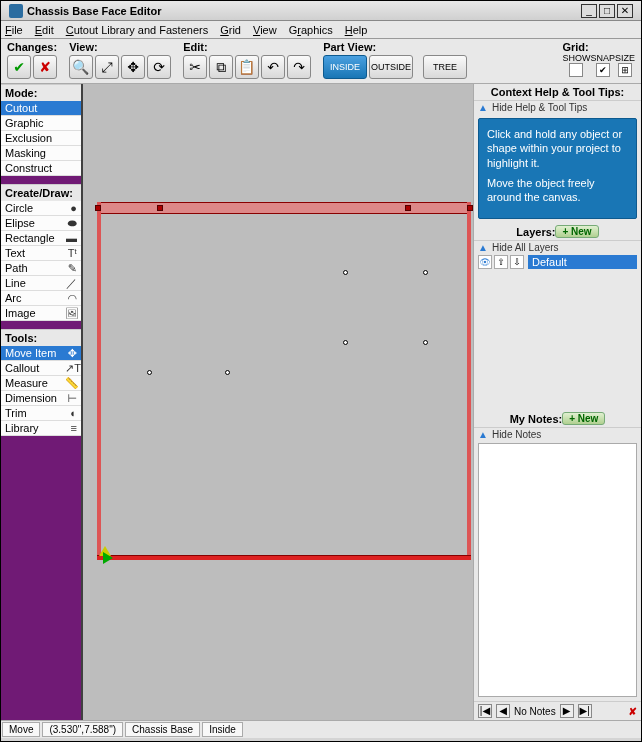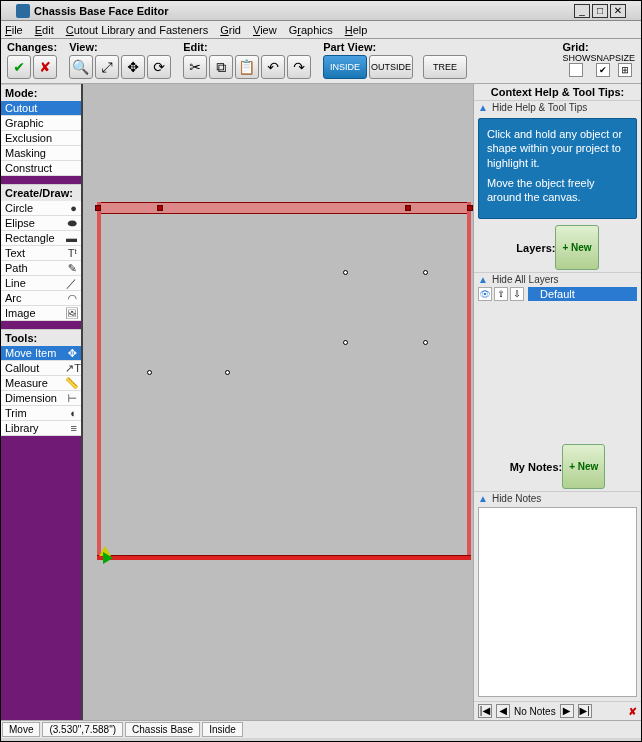--- a/index.html
+++ b/index.html
@@ -1,17 +1,17 @@
 <!DOCTYPE html>
 <html><head>
 <meta charset="utf-8">
 <style>
 * { box-sizing: border-box; margin: 0; padding: 0; font-family: Arial, Helvetica, sans-serif; }
 body { width: 642px; height: 742px; background: #d4d4d4; font-size: 11px; overflow: hidden; border: 1px solid #000; }
-.titlebar { background: linear-gradient(#e8e8e8, #d0d0d0); height: 20px; display: flex; align-items: center; padding: 0 15px; border-bottom: 1px solid #888; }
+.titlebar { background: linear-gradient(#e8e8e8, #d0d0d0); height: 20px; display: flex; align-items: center; padding: 0 8px; border-bottom: 1px solid #888; }
 .titlebar .app-icon { width: 14px; height: 14px; background: #2a6ca0; border-radius: 2px; margin-right: 4px; }
 .titlebar .title { font-weight: bold; font-size: 11px; color: #000; flex: 1; }
 .titlebar .win-controls { display: flex; gap: 2px; }
 .titlebar .win-btn { width: 16px; height: 14px; border: 1px solid #333; background: #ddd; font-size: 10px; line-height: 12px; text-align: center; cursor: pointer; }
 .menubar { background: #e8e8e8; height: 18px; display: flex; align-items: center; padding: 0 4px; border-bottom: 1px solid #999; font-size: 11px; }
 .menubar .menu-item { margin-right: 12px; cursor: pointer; }
 .menubar .menu-item span.u { text-decoration: underline; }
 .toolbar-row { background: #e8e8e8; display: flex; padding: 2px 6px 4px 6px; border-bottom: 1px solid #aaa; gap: 12px; align-items: flex-start; }
 .tool-group { display: flex; flex-direction: column; }
 .tool-group .label { font-weight: bold; font-size: 11px; margin-bottom: 2px; }
@@ -41,24 +41,24 @@
 .arrow-green { position:absolute; width:0; height:0; border-top:6px solid transparent; border-bottom:6px solid transparent; border-left:10px solid #0a0; }
 .arrow-yellow { position:absolute; width:0; height:0; border-left:6px solid transparent; border-right:6px solid transparent; border-bottom:10px solid #cc0; }
 .right-panel { width:168px; background:#e8e8e8; border-left:1px solid #aaa; display:flex; flex-direction:column; }
 .right-header { display:flex; justify-content:center; align-items:center; padding:2px 4px; font-weight:bold; font-size:11px; border-bottom:1px solid #ccc; }
 .right-sub { display:flex; align-items:center; padding:1px 4px; font-size:10px; color:#333; cursor:pointer; }
 .right-sub .tri { color:#2a7ad2; margin-right:4px; font-size:10px; }
 .help-box { margin:4px; background:#1976b5; color:#fff; padding:8px; border:1px solid #0d5a8f; font-size:11px; border-radius:2px; }
 .help-box .help-title { font-weight:bold; font-size:13px; margin-bottom:6px; }
 .help-box p { margin-bottom:6px; line-height:1.3; }
 .layer-row { display:flex; align-items:center; padding:1px 4px; font-size:11px; }
-.layer-default { background:#2a7ad2; color:#fff; padding:1px 12px; flex:1; }
+.layer-default { background:#2a7ad2; color:#fff; padding:1px 4px; flex:1; }
 .layer-icons { display:flex; gap:2px; margin-right:4px; }
 .layer-icon { width:14px; height:14px; border:1px solid #aaa; background:#fff; font-size:9px; text-align:center; line-height:12px; }
-.new-btn { background:linear-gradient(#e0f0d0,#b0d090); border:1px solid #7a7; border-radius:3px; padding:16px 6px; font-size:10px; cursor:pointer; color:#060; font-weight:bold; }
+.new-btn { background:linear-gradient(#e0f0d0,#b0d090); border:1px solid #7a7; border-radius:3px; padding:0 6px; font-size:10px; cursor:pointer; color:#060; font-weight:bold; }
 .notes-box { margin:2px 4px 4px 4px; background:#fff; border:1px solid #aaa; flex:1; min-height:130px; }
 .notes-footer { display:flex; align-items:center; padding:2px 4px; gap:4px; border-top:1px solid #ccc; font-size:10px; }
 .notes-footer .nav-btn { width:14px; height:14px; border:1px solid #888; background:#eee; text-align:center; cursor:pointer; line-height:12px; font-size:10px; }
 .notes-footer .close-btn { margin-left:auto; color:#c00; font-weight:bold; cursor:pointer; }
 .statusbar { height:18px; background:#e8e8e8; border-top:1px solid #aaa; display:flex; align-items:center; font-size:10px; }
 .status-cell { border:1px solid #aaa; background:#f8f8f8; padding:1px 6px; margin:1px; }
 .spacer { flex:1; }
 .layers-spacer { height:140px; }
 </style>
 </head>

